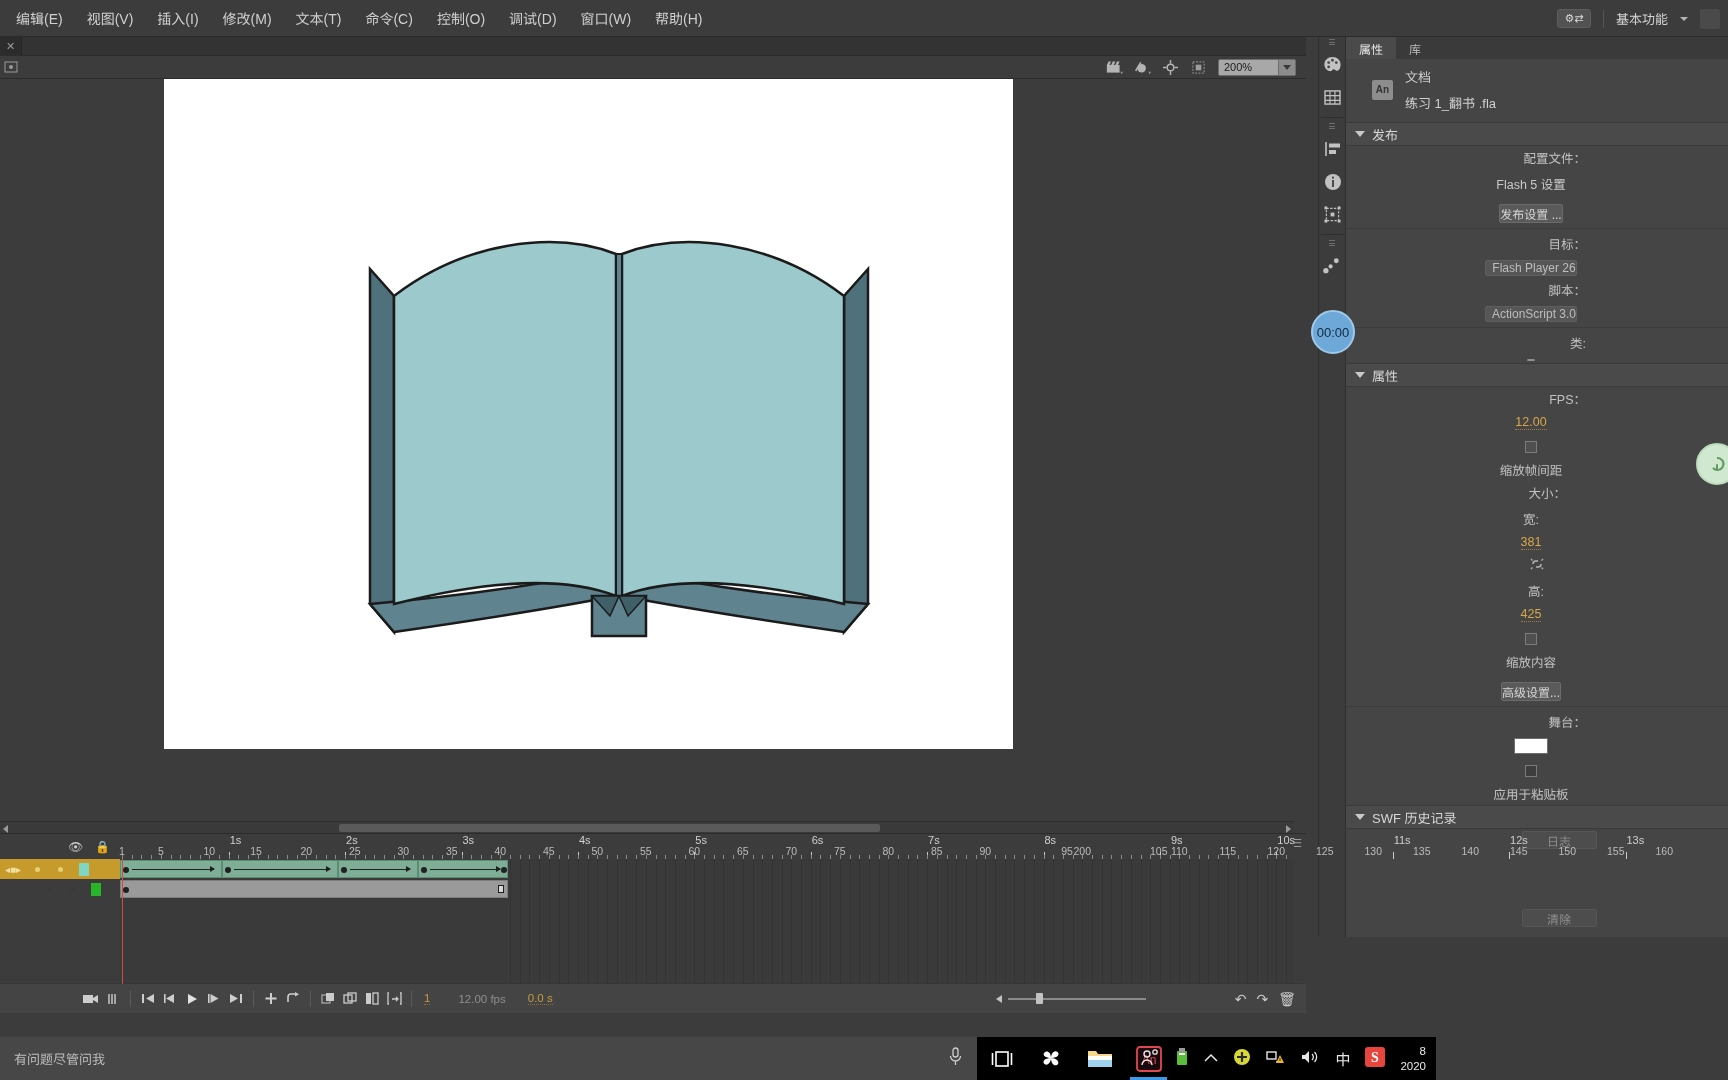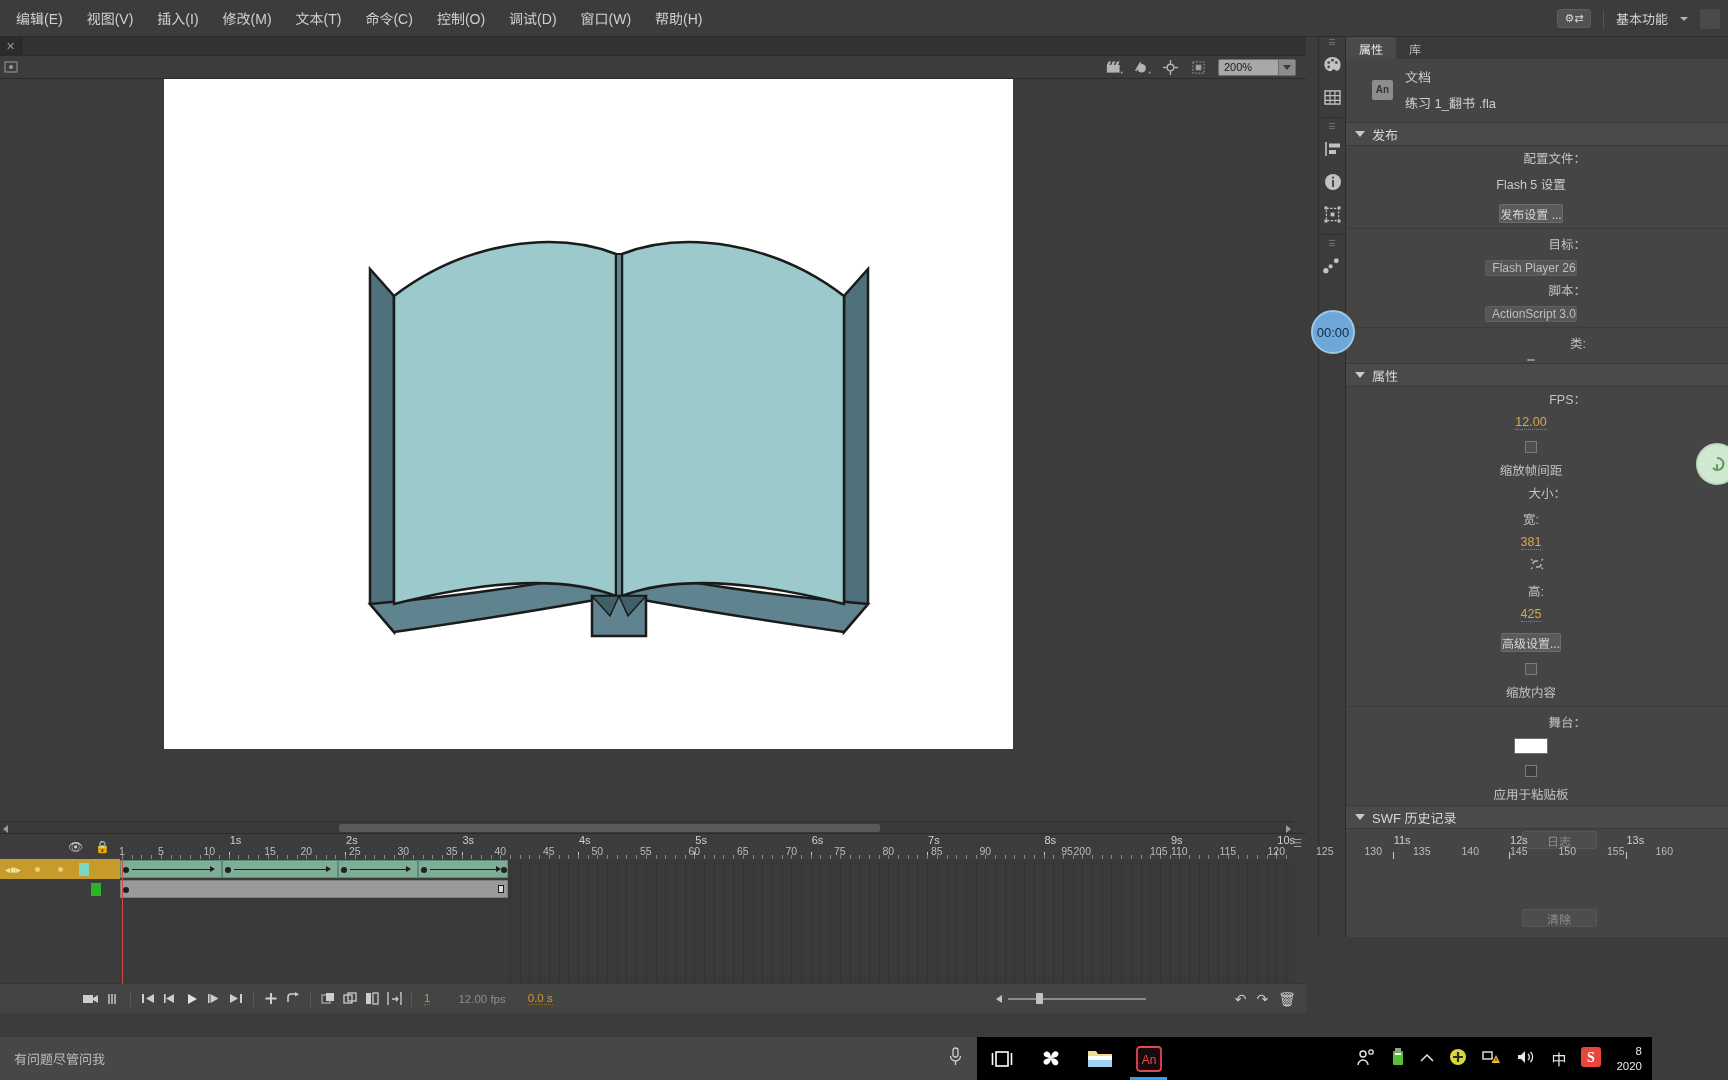--- a/index.html
+++ b/index.html
@@ -219,21 +219,21 @@
   .ts-sep { width: 1px; height: 16px; background: #595959; margin: 0 6px; }
   .ts-num { color: #c79b3e; font-size: 11.5px; border-bottom: 1px dotted #8c7030; }
   .ts-dim { color: #8e8e8e; font-size: 11.5px; }
   .ts-slider { position: absolute; right: 160px; width: 150px; height: 12px; display: flex; align-items: center; }
   .ts-track { flex: 1; height: 2px; background: #8a8a8a; }
   .ts-knob { position: absolute; left: 40px; width: 7px; height: 11px; background: #c2c2c2; border-radius: 1px; }
   .ts-right { position: absolute; right: 10px; display: flex; align-items: center; gap: 10px; }
 
   
   .taskbar {
-    position: absolute; left: 0; bottom: 0; width: 1652px; height: 43px; background: #000000;
+    position: absolute; left: 0; bottom: 0; width: 1436px; height: 43px; background: #000000;
     display: flex; align-items: center;
   }
   .tb-search {
     position: absolute; left: 0; bottom: 0; width: 977px; height: 43px;
     background: #474747; display: flex; align-items: center; padding: 0 14px;
     justify-content: space-between;
   }
   .tb-search-text { color: #bdbdbd; font-size: 13px; }
   .tb-icons { position: absolute; left: 977px; display: flex; align-items: center; gap: 0; }
   .tb-ico {
@@ -470,26 +470,26 @@
           <path d="M4 7 a3 3 0 0 1 3-3 h2" fill="none" stroke="#b5b5b5" stroke-width="1.5"></path>
           <path d="M12 7 a3 3 0 0 1 -3 3 h-2" fill="none" stroke="#b5b5b5" stroke-width="1.5"></path>
           <path d="M2 2 L3.5 3.5 M14 2 L12.5 3.5 M2 12 L3.5 10.5 M14 12 L12.5 10.5" stroke="#b5b5b5" stroke-width="1.2"></path>
         </svg>
       </span>
       <span class="lbl" style="margin-left:10px;">高:</span>
       <span class="num">425</span>
     </div>
     <div class="row">
       <span style="width:108px;"></span>
-      <div class="btn field-wide">高级设置...</div>
-    </div>
-    <div class="row">
-      <span style="width:108px;"></span>
       <span class="chk"></span>
       <span class="lbl">缩放内容</span>
+    </div>
+    <div class="row">
+      <span style="width:108px;"></span>
+      <div class="btn field-wide">高级设置...</div>
     </div>
     <div class="sep-line"></div>
     <div class="row">
       <span class="lbl lbl-w">舞台：</span>
       <span class="swatch-w"></span>
     </div>
     <div class="row">
       <span style="width:110px;"></span>
       <span class="chk dark"></span>
       <span class="lbl">应用于粘贴板</span>
@@ -540,21 +540,21 @@
           <div class="rl-sec" style="left: 1040.9px; margin-left: 10px;">9s</div>
           <div class="rl-sec" style="left: 1157.3px;">10s</div>
           <div class="rl-sec" style="left: 1273.7px;">11s</div>
           <div class="rl-sec" style="left: 1390.1px;">12s</div>
           <div class="rl-sec" style="left: 1506.5px;">13s</div>
         </div>
       <div id="ruler-nums">
           <div class="rl-num" style="left: 2px;">1</div>
           <div class="rl-num" style="left: 40.8px;">5</div>
           <div class="rl-num" style="left: 89.3px;">10</div>
-          <div class="rl-num" style="left: 150px;">15</div>
+          <div class="rl-num" style="left: 136px;">15</div>
           <div class="rl-num" style="left: 186.3px;">20</div>
           <div class="rl-num" style="left: 234.8px;">25</div>
           <div class="rl-num" style="left: 283.3px;">30</div>
           <div class="rl-num" style="left: 331.8px;">35</div>
           <div class="rl-num" style="left: 380.3px;">40</div>
           <div class="rl-num" style="left: 428.8px;">45</div>
           <div class="rl-num" style="left: 477.3px;">50</div>
           <div class="rl-num" style="left: 525.8px;">55</div>
           <div class="rl-num" style="left: 574.3px;">60</div>
           <div class="rl-num" style="left: 622.8px;">65</div>

